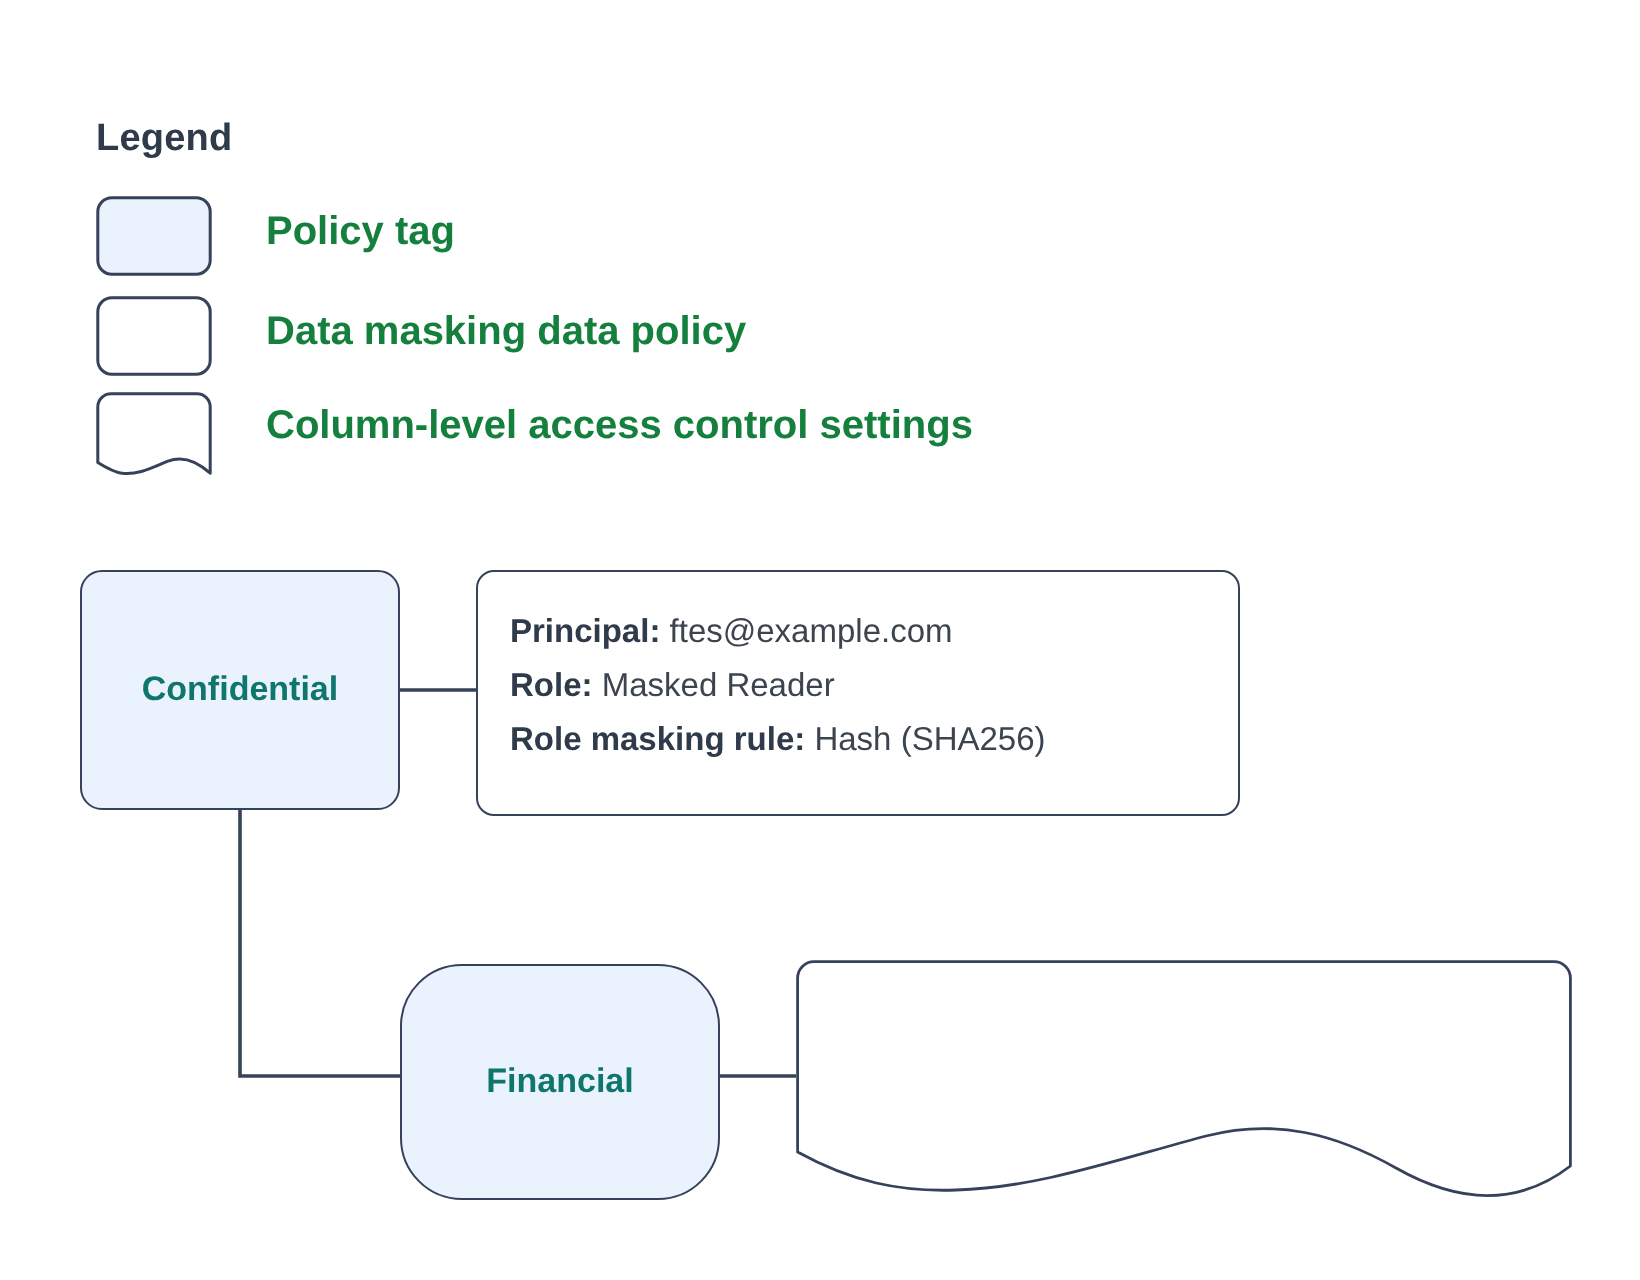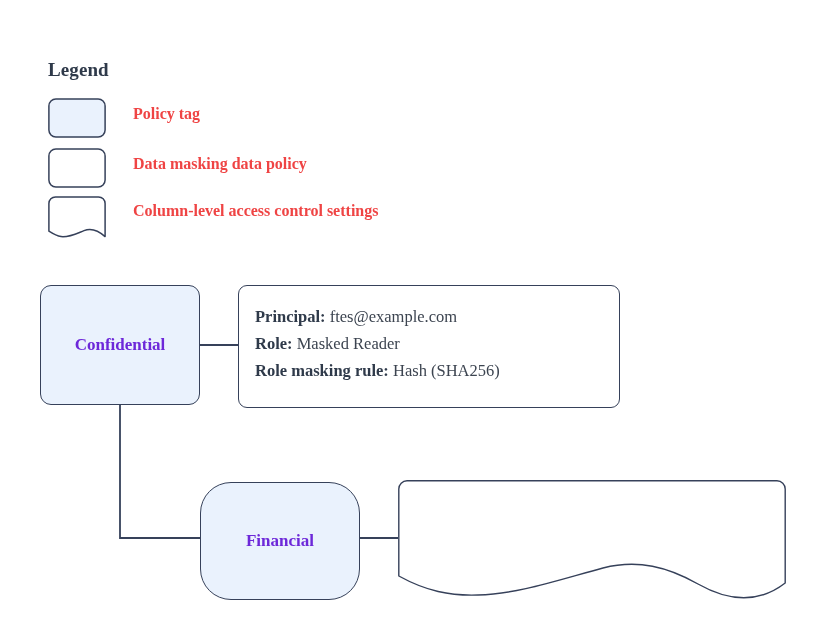--- a/index.html
+++ b/index.html
@@ -16,21 +16,20 @@
     font-family: "Liberation Sans", sans-serif;
     color: #2f3a4a;
     -webkit-font-smoothing: antialiased;
   }
 
   #diagram-root {
     position: absolute;
     inset: 0;
     width: 820px;
     height: 460px;
-    font-family: Liberation Serif, serif;
   }
 
   
   #legend {
     position: absolute;
     left: 0;
     top: 0;
     width: 820px;
     height: 250px;
   }
@@ -56,23 +55,23 @@
     box-sizing: border-box;
   }
   .legend-swatch svg {
     display: block;
     width: 100%;
     height: 100%;
     overflow: visible;
   }
   .legend-label {
     position: absolute;
-    font-size: 16px;
-    font-weight: bold;
-    color: #ef4444;
+    font-size: 20px;
+    font-weight: bold;
+    color: #15803d;
     white-space: nowrap;
     line-height: 1;
   }
 
   
   #legend-row-policy-tag .legend-swatch   { left: 48px; top: 98px;  height: 40px; }
   #legend-row-policy-tag .legend-label    { left: 133px; top: 106px; }
 
   #legend-row-masking .legend-swatch      { left: 48px; top: 148px; height: 40px; }
   #legend-row-masking .legend-label       { left: 133px; top: 156px; }
@@ -85,21 +84,21 @@
     position: absolute;
     box-sizing: border-box;
     background: #eaf2fd;
     border: 1.6px solid #36415a;
     border-radius: 11px;
     display: flex;
     align-items: center;
     justify-content: center;
     font-size: 17px;
     font-weight: bold;
-    color: #6d28d9;
+    color: #0f766e;
     text-align: center;
   }
   #node-confidential {
     left: 40px;
     top: 285px;
     width: 160px;
     height: 120px;
   }
   #node-financial {
     left: 200px;

